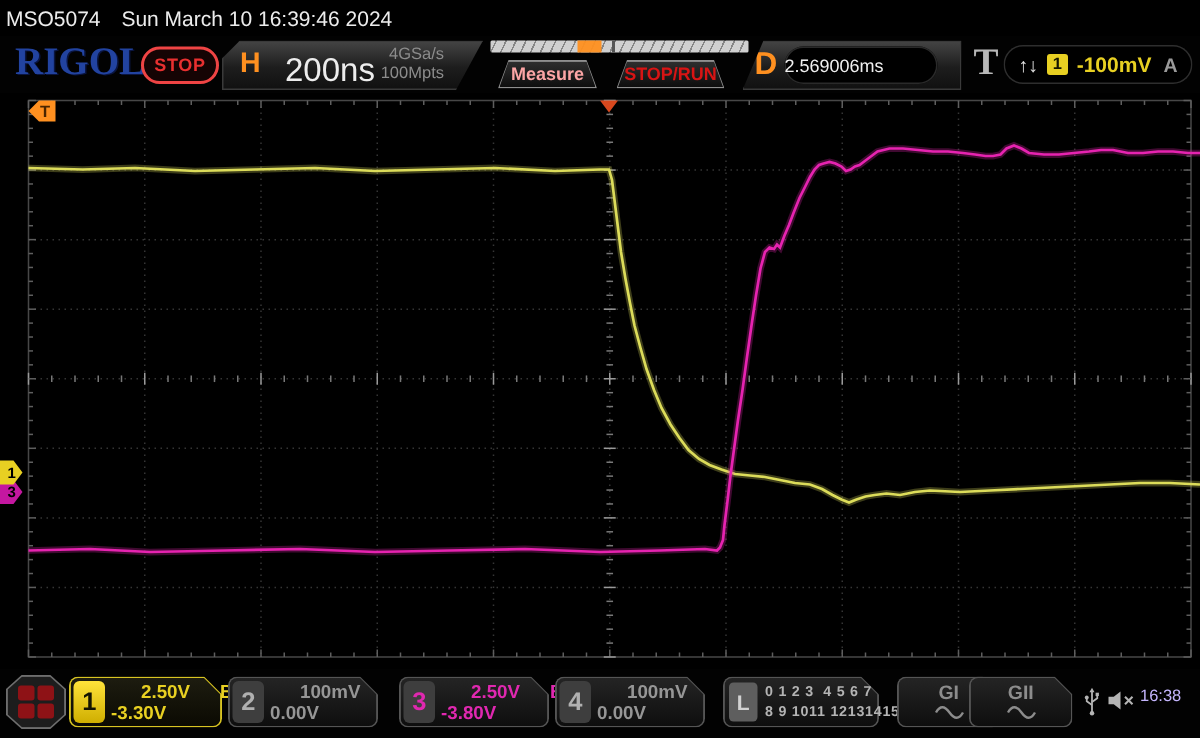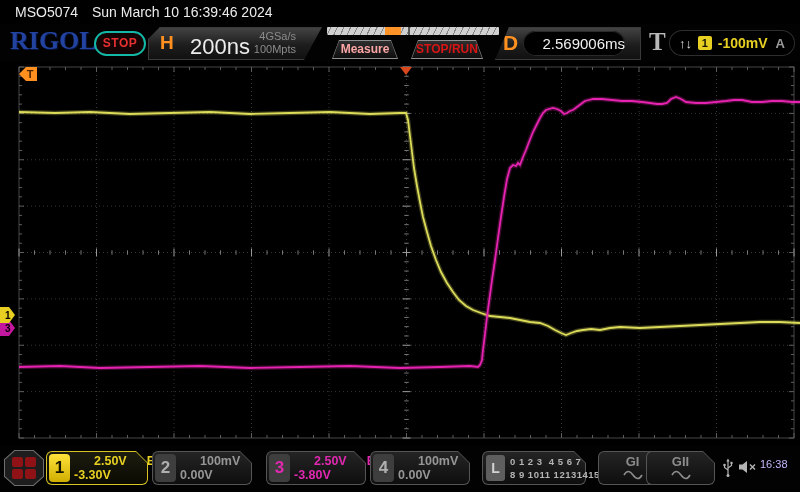--- a/index.html
+++ b/index.html
@@ -1,45 +1,45 @@
 <!DOCTYPE html>
 <html><head>
 <meta charset="utf-8">
 <style>
   html,body{margin:0;padding:0;}
   body{width:800px;height:492px;background:#000;font-family:"Liberation Sans",sans-serif;position:relative;overflow:hidden;}
   .abs{position:absolute;}
 
   
-  .status-bar{left:0;top:0;width:692px;height:24px;color:#ececec;font-size:14px;line-height:24px;padding-left:11px;}
+  .status-bar{left:0;top:0;width:692px;height:24px;color:#ececec;font-size:14px;line-height:24px;}
   .status-bar .model{margin-left:4px;}
   .status-bar .dt{margin-left:10px;}
 
   
   .header{left:0;top:24px;width:800px;height:38px;background:#020202;}
   .logo{left:10px;top:2px;font-family:"Liberation Serif",serif;font-weight:bold;font-size:26px;color:#2243a0;text-shadow:1px 1px 0 #0a1540;}
-  .stop-btn{left:94px;top:7px;width:48px;height:21px;border:2px solid #14b8a6;border-radius:13px;background:#150404;color:#e83030;font-size:12px;font-weight:bold;text-align:center;line-height:21px;letter-spacing:.5px;}
+  .stop-btn{left:94px;top:7px;width:48px;height:21px;border:2px solid #ef4444;border-radius:13px;background:#150404;color:#e83030;font-size:12px;font-weight:bold;text-align:center;line-height:21px;letter-spacing:.5px;}
   .h-panel{left:148px;top:3px;width:174px;height:33px;clip-path:polygon(12px 0,100% 0,calc(100% - 18px) 100%,0 100%,0 12px);background:linear-gradient(#454545,#1d1d1d 55%,#101010);box-shadow:inset 0 0 0 1px #3a3a3a;}
   .h-badge{left:12px;top:5px;font-size:19px;font-weight:bold;color:#ff9020;}
   .tb-value{left:42px;top:7px;font-size:22px;color:#ececec;}
   .sr-block{right:26px;top:3px;text-align:right;font-size:11px;line-height:13px;color:#8c8c8c;}
   .ovbar{left:327px;top:3px;width:172px;height:8px;background:repeating-linear-gradient(115deg,#d0d0d0 0 3px,#868686 3px 4px,#d0d0d0 4px 6px);border-radius:1px;}
   .ov-orange{left:34%;top:0;width:9%;height:100%;background:#ff9020;opacity:.95;}
   .ov-pointer{left:47%;top:0;width:2px;height:100%;background:#555;}
   .tab{height:19px;top:16px;}
   .tab-bg{position:absolute;inset:0;background:#8f8f8f;clip-path:polygon(7px 0,calc(100% - 7px) 0,100% 100%,0 100%);}
   .tab-in{position:absolute;inset:1px;background:linear-gradient(#2e2e2e,#0e0e0e);clip-path:polygon(6px 0,calc(100% - 6px) 0,100% 100%,0 100%);}
   .tab-label{position:absolute;inset:0;text-align:center;line-height:19px;font-size:12px;font-weight:bold;}
   .measure{left:332px;width:66px;}
   .measure .tab-label{color:#fca5a5;}
   .stoprun{left:411px;width:72px;}
   .stoprun .tab-label{color:#d81414;}
   .d-panel{left:495px;top:3px;width:146px;height:33px;clip-path:polygon(14px 0,100% 0,100% 100%,0 100%);background:linear-gradient(#454545,#1d1d1d 55%,#101010);box-shadow:inset 0 0 0 1px #3a3a3a;}
   .d-badge{left:8px;top:4px;font-size:21px;font-weight:bold;color:#ff9020;}
-  .d-box{left:28px;top:4px;width:102px;height:25px;background:#000;border-radius:13px;box-shadow:inset 0 0 0 1px #2a2a2a;display:flex;align-items:center;justify-content:flex-end;font-size:15px;color:#f0f0f0;}
+  .d-box{left:28px;top:4px;width:102px;height:25px;background:#000;border-radius:13px;box-shadow:inset 0 0 0 1px #2a2a2a;display:flex;align-items:center;justify-content:flex-start;font-size:12px;color:#f0f0f0;}
   .t-panel{left:645px;top:3px;width:152px;height:33px;}
   .t-letter{left:4px;top:1px;font-family:"Liberation Serif",serif;font-size:25px;font-weight:bold;color:#b8b8b8;}
   .t-box{left:24px;top:3px;width:126px;height:26px;background:#000;border-radius:13px;box-shadow:inset 0 0 0 1px #2e2e2e;display:flex;align-items:center;gap:6px;padding:0 10px;box-sizing:border-box;}
   .t-arrows{color:#e2e2e2;font-size:13px;font-weight:bold;}
   .t-src{width:14px;height:14px;background:#e8d022;color:#151500;font-size:11px;font-weight:bold;border-radius:2px;display:flex;align-items:center;justify-content:center;}
   .t-level{color:#e8d022;font-size:14px;font-weight:bold;}
   .t-mode{color:#9a9a9a;font-size:13px;font-weight:bold;margin-left:2px;}
 
   
   .scope{left:0;top:62px;width:800px;height:384px;background:#000;}

